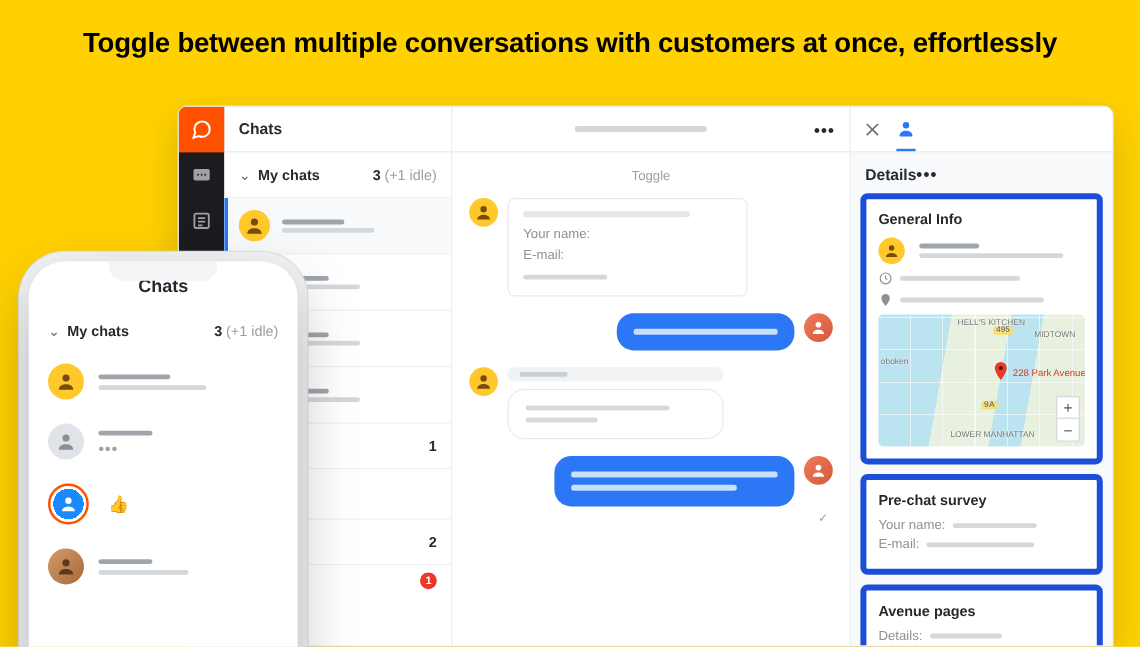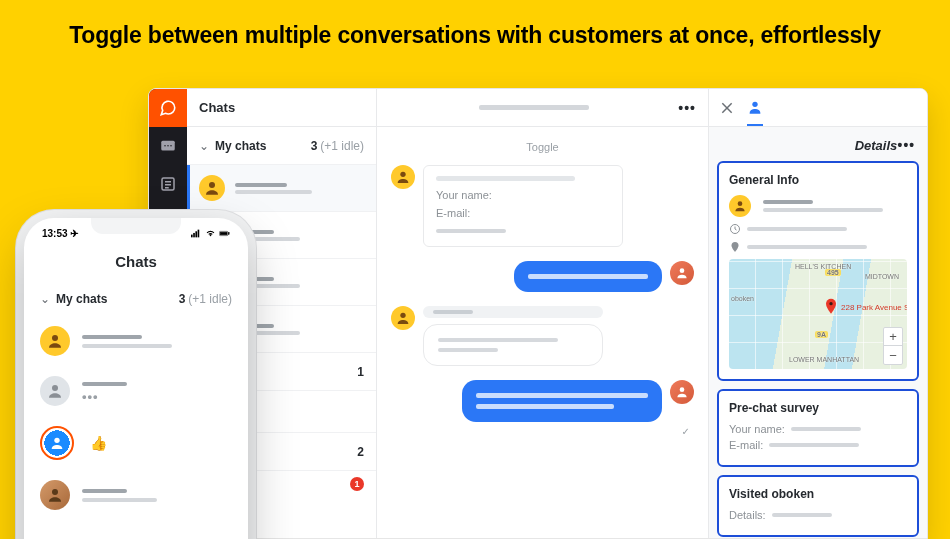--- a/index.html
+++ b/index.html
@@ -263,27 +263,26 @@
   }
   .tab-ic svg { width: 16px; height: 16px; }
 
   .details-scroll { flex: 1; overflow: hidden; padding: 0 8px 8px; }
   .details-title {
     font-size: 13px;
     font-weight: 600;
     color: #262a2f;
     display: flex;
     align-items: center;
-    justify-content: flex-end;
+    justify-content: flex-start;
     padding: 10px 4px 8px;
-    font-style: italic;
   }
   .panel {
     background: #fff;
-    border: 2px solid #1d4ed8;
+    border: 5px solid #1d4ed8;
     border-radius: 6px;
     margin-bottom: 8px;
     padding: 10px;
   }
   .panel h4 {
     font-size: 12px;
     font-weight: 700;
     color: #262a2f;
     margin-bottom: 8px;
   }
@@ -688,51 +687,32 @@
             <span>Your name:</span>
             <div class="ph-line" style="width:70px"></div>
           </div>
         <div class="kv">
             <span>E-mail:</span>
             <div class="ph-line" style="width:90px"></div>
           </div>
       </div>
 
       <div class="panel">
-        <h4>Visited oboken</h4>
+        <h4>Avenue pages</h4>
         <div class="kv">
             <span>Details:</span>
             <div class="ph-line" style="width:60px"></div>
           </div>
       </div>
     </div>
   </div>
 </div>
 
 <div class="phone">
   <div class="phone-notch"></div>
-  <div class="phone-status">
-    <span><span>13:53</span> ✈</span>
-    <span class="icons">
-      <svg viewBox="0 0 20 14" fill="#000">
-          <rect x="0" y="9" width="3" height="5"></rect>
-          <rect x="4" y="6" width="3" height="8"></rect>
-          <rect x="8" y="3" width="3" height="11"></rect>
-          <rect x="12" y="0" width="3" height="14"></rect>
-        </svg>
-      <svg viewBox="0 0 20 14" fill="#000">
-          <path d="M10 12a1.5 1.5 0 1 0 0-3 1.5 1.5 0 0 0 0 3zm-4-4a6 6 0 0 1 8 0l-1.4 1.4a4 4 0 0 0-5.2 0zm-3-3a10 10 0 0 1 14 0l-1.4 1.4a8 8 0 0 0-11.2 0z"></path>
-        </svg>
-      <svg viewBox="0 0 26 14" fill="none" stroke="#000" stroke-width="1.2">
-          <rect x="1" y="2" width="20" height="10" rx="2"></rect>
-          <rect x="3" y="4" width="16" height="6" fill="#000"></rect>
-          <rect x="22" y="5" width="2" height="4" fill="#000"></rect>
-        </svg>
-    </span>
-  </div>
   <div class="phone-head">Chats</div>
   <div class="phone-sec">
     <span class="chev">⌄</span>
     <span class="lbl">My chats</span>
     <span class="count">3</span>
     <span class="idle">(+1 idle)</span>
   </div>
 
   <div class="p-item">
     <div class="p-avatar y">

